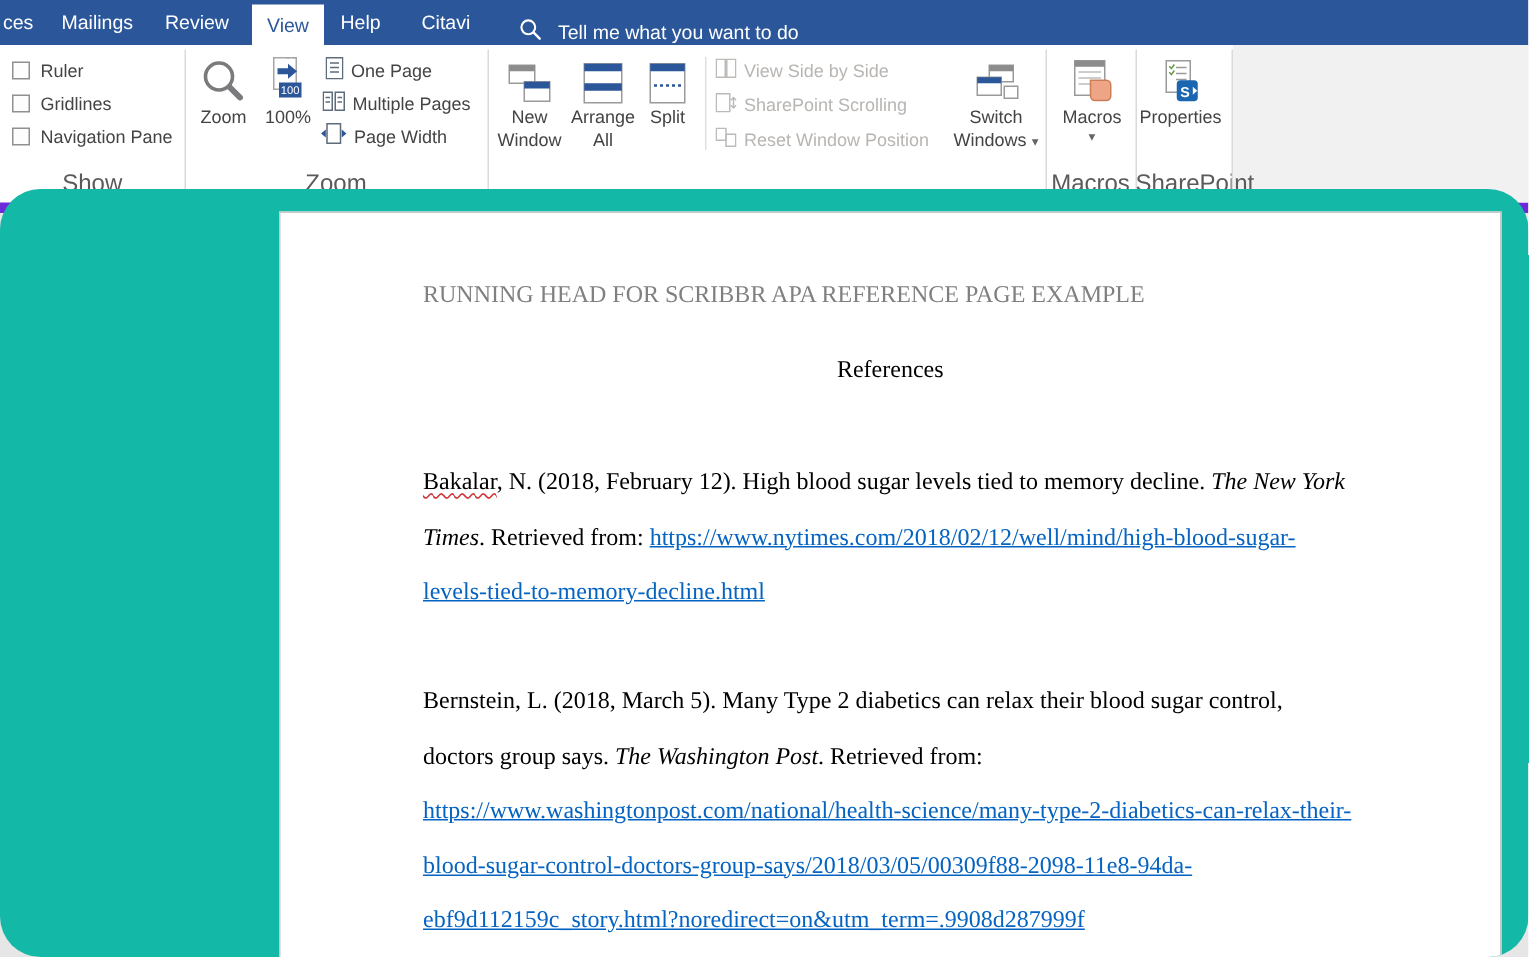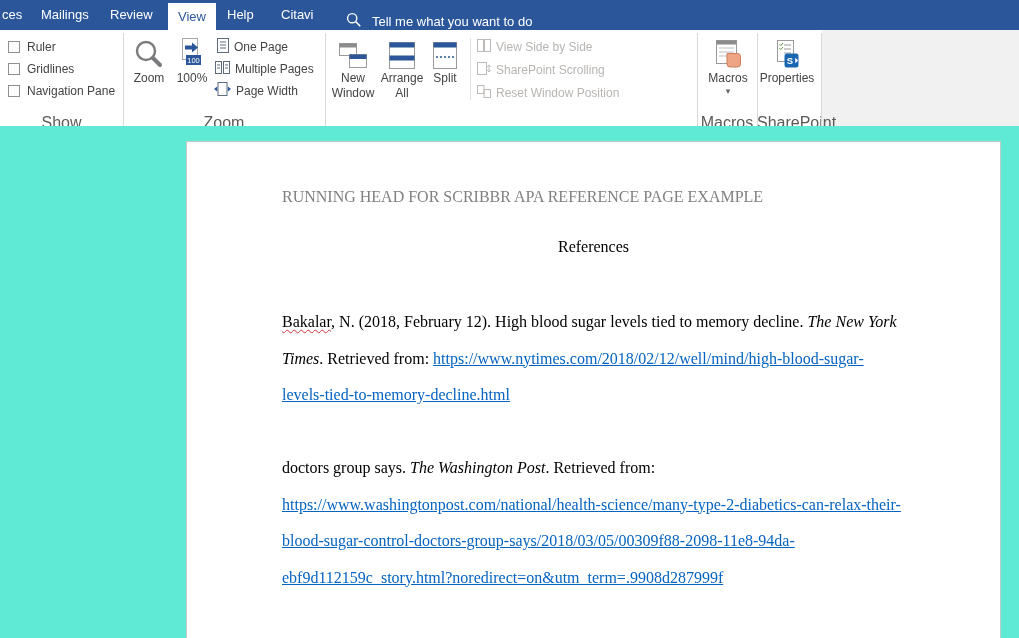--- a/index.html
+++ b/index.html
@@ -25,21 +25,21 @@
 
   .bigbtn { position:absolute; top:3px; display:flex; flex-direction:column; align-items:center; font-size:12px; color:#444; text-align:center; cursor:default; }
   .bigbtn .ic { height:38px; display:flex; align-items:flex-end; justify-content:center; }
   .bigbtn .lbl { line-height:15px; }
   .caret { font-size:9px; color:#666; line-height:10px; }
 
   .smallbtn { position:absolute; display:flex; align-items:center; gap:5px; font-size:12px; color:#444; height:18px; white-space:nowrap; cursor:default; }
   .smallbtn.disabled { color:#b8b5b2; }
 
   
-  .canvas { position:absolute; top:126px; left:0; right:0; bottom:0; background:#5eead4; overflow:hidden; }
+  .canvas { position:absolute; top:126px; left:0; right:0; bottom:0; background:#14b8a6; overflow:hidden;border-radius:27px; }
   .page { position:absolute; left:186px; top:15px; width:815px; height:560px; background:#fff; border:1px solid #c8c8c8; }
   .serif { font-family:"Liberation Serif","DejaVu Serif",serif; font-size:16px; color:#000; }
   .running-head { position:absolute; left:95px; top:46px; color:#808080; white-space:nowrap; }
   .doc-title { position:absolute; left:0; top:96px; width:100%; text-align:center; }
   .refpara { position:absolute; left:95px; width:640px; }
   .refpara .line { line-height:36.5px; white-space:nowrap; }
   .ref1 { top:162px; }
   .ref2 { top:308px; }
   .it { font-style:italic; }
   .misspell { text-decoration-line:underline; text-decoration-style:wavy; text-decoration-color:#d13438; text-decoration-thickness:1px; text-underline-offset:2px; }
@@ -202,20 +202,35 @@
     <div class="smallbtn disabled" style="left:477px;top:54px">
       <span>
         <svg width="14" height="13">
             <rect x="0.5" y="0.5" width="6.5" height="8" fill="none" stroke="#bdbab8"></rect>
             <rect x="7" y="4.5" width="6.5" height="8" fill="none" stroke="#bdbab8"></rect>
           </svg>
       </span>
       <span>Reset Window Position</span>
     </div>
 
+    <div class="bigbtn" style="left:634px;width:60px">
+      <div class="ic">
+        <svg width="34" height="29" viewBox="0 0 34 29">
+          <rect x="12.5" y="1.5" width="16" height="11" fill="#fff" stroke="#9a9a9a"></rect>
+          <rect x="12.5" y="1.5" width="16" height="4" fill="#8c8c8c"></rect>
+          <rect x="4.5" y="9.5" width="16" height="12" fill="#fff" stroke="#9a9a9a"></rect>
+          <rect x="4.5" y="9.5" width="16" height="4" fill="#2b579a"></rect>
+          <rect x="22.5" y="15.5" width="9" height="8" fill="#fff" stroke="#9a9a9a"></rect>
+        </svg>
+      </div>
+      <div class="lbl" style="width:60px">
+        <span>Switch Windows</span>
+        <span class="caret">▾</span>
+      </div>
+    </div>
     <div class="vdiv" style="left:697px"></div>
 
     <div class="bigbtn" style="left:701px;width:54px">
       <div class="ic">
         <svg width="30" height="32" viewBox="0 0 30 32">
           <rect x="3.5" y="1.5" width="20" height="23" fill="#fff" stroke="#9a9a9a"></rect>
           <rect x="3.5" y="1.5" width="20" height="4" fill="#8c8c8c"></rect>
           <g stroke="#bcbcbc">
               <line x1="6" y1="9" x2="21" y2="9"></line>
               <line x1="6" y1="13" x2="21" y2="13"></line>
@@ -266,20 +281,23 @@
         <div class="line">
           <span class="it">Times</span><span>. Retrieved from: </span><span class="doclink">https://www.nytimes.com/2018/02/12/well/mind/high-blood-sugar-</span>
         </div>
         <div class="line">
           <span class="doclink">levels-tied-to-memory-decline.html</span>
         </div>
       </div>
 
       <div class="refpara ref2">
         <div class="line">
+          <span>Bernstein, L. (2018, March 5). Many Type 2 diabetics can relax their blood sugar control,</span>
+        </div>
+        <div class="line">
           <span>doctors group says. </span><span class="it">The Washington Post</span><span>. Retrieved from:</span>
         </div>
         <div class="line">
           <span class="doclink">https://www.washingtonpost.com/national/health-science/many-type-2-diabetics-can-relax-their-</span>
         </div>
         <div class="line">
           <span class="doclink">blood-sugar-control-doctors-group-says/2018/03/05/00309f88-2098-11e8-94da-</span>
         </div>
         <div class="line">
           <span class="doclink">ebf9d112159c_story.html?noredirect=on&amp;utm_term=.9908d287999f</span>

